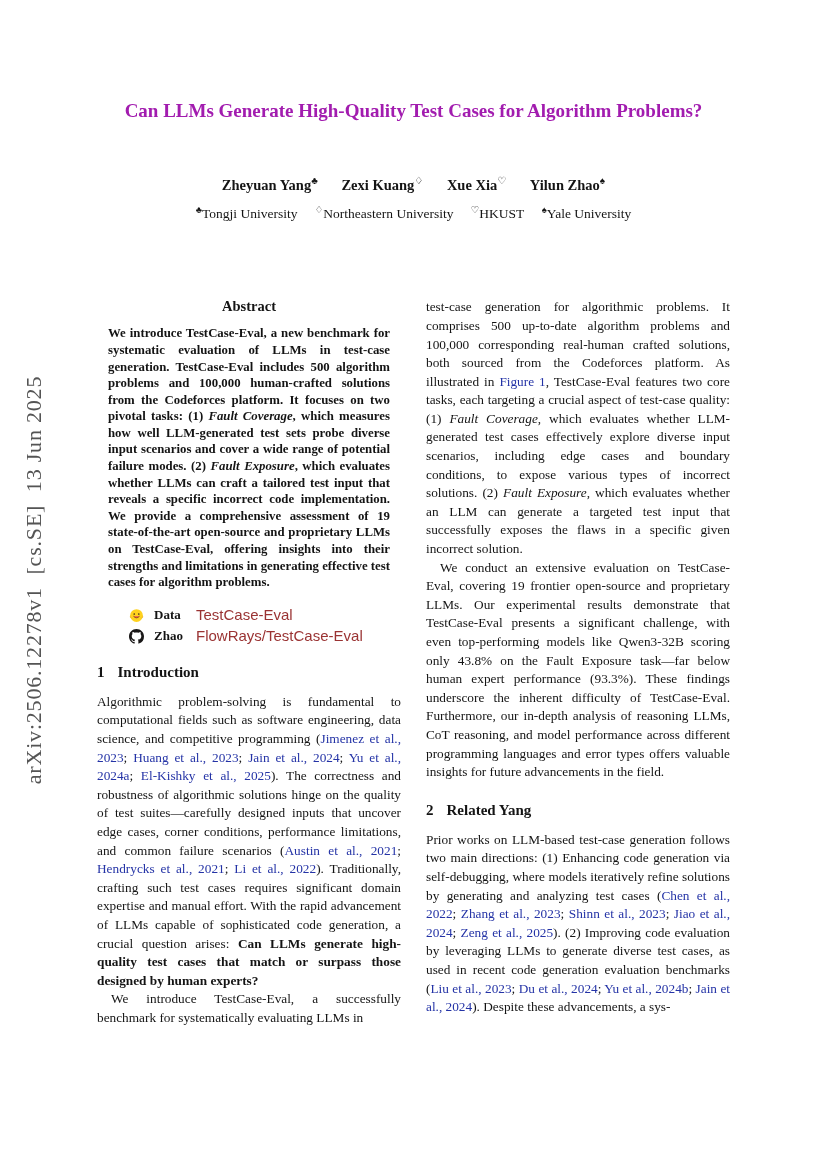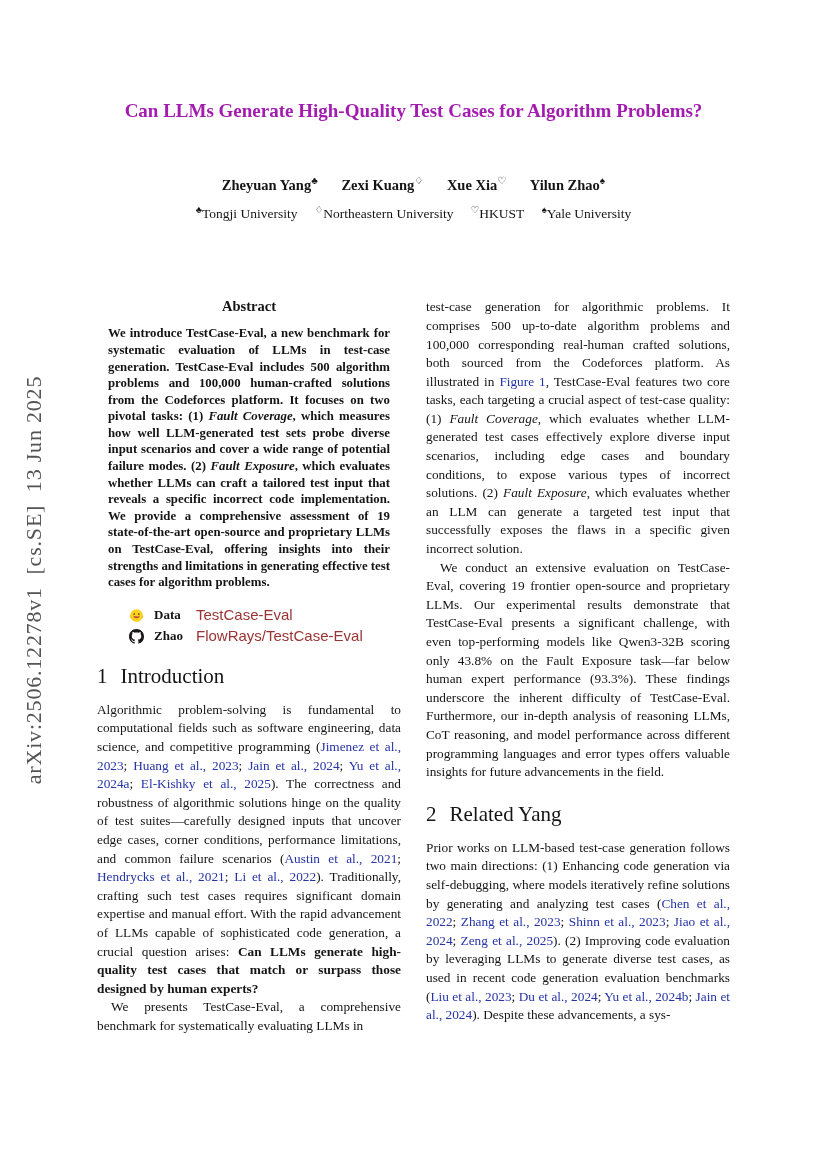--- a/index.html
+++ b/index.html
@@ -68,21 +68,21 @@
   .link-label { font-weight: bold; font-size: 13px; width: 42px; }
   .mono-link {
     font-family: Liberation Sans, sans-serif;
     font-size: 15px;
     color: var(--link_maroon, #9a3333);
     text-decoration: none;
     cursor: pointer;
   }
 
   
-  .sec-heading { font-size: 21px; font-weight: normal; margin: 20px 0 12px 0; }
+  .sec-heading { font-size: 15px; font-weight: bold; margin: 20px 0 12px 0; }
   .sec-num { margin-right: 13px; }
   .body-p {
     font-size: 13.3px;
     line-height: 18.6px;
     text-align: justify;
   }
   .indent { text-indent: 14px; }
 
   
   .seg-cite, .seg-figref { color: var(--citation_blue, #2433a6); cursor: pointer; }
@@ -143,21 +143,21 @@
               <path fill="#191717" d="M12 0C5.37 0 0 5.37 0 12c0 5.31 3.435 9.795 8.205 11.385.6.105.825-.255.825-.57 0-.285-.015-1.23-.015-2.235-3.015.555-3.795-.735-4.035-1.41-.135-.345-.72-1.41-1.23-1.695-.42-.225-1.02-.78-.015-.795.945-.015 1.62.87 1.845 1.23 1.08 1.815 2.805 1.305 3.495.99.105-.78.42-1.305.765-1.605-2.67-.3-5.46-1.335-5.46-5.925 0-1.305.465-2.385 1.23-3.225-.12-.3-.54-1.53.12-3.18 0 0 1.005-.315 3.3 1.23.96-.27 1.98-.405 3-.405s2.04.135 3 .405c2.295-1.56 3.3-1.23 3.3-1.23.66 1.65.24 2.88.12 3.18.765.84 1.23 1.905 1.23 3.225 0 4.605-2.805 5.625-5.475 5.925.435.375.81 1.095.81 2.22 0 1.605-.015 2.895-.015 3.3 0 .315.225.69.825.57A12.02 12.02 0 0 0 24 12c0-6.63-5.37-12-12-12z"></path>
             </svg>
           </span>
           <span class="link-label">Zhao</span>
           <a class="mono-link">FlowRays/TestCase-Eval</a>
         </div>
       </div>
 
       <h3 class="sec-heading"><span class="sec-num">1</span><span>Introduction</span></h3>
       <p class="body-p">Algorithmic problem-solving is fundamental to computational fields such as software engineering, data science, and competitive programming (<span class="seg-cite">Jimenez et al., 2023</span>; <span class="seg-cite">Huang et al., 2023</span>; <span class="seg-cite">Jain et al., 2024</span>; <span class="seg-cite">Yu et al., 2024a</span>; <span class="seg-cite">El-Kishky et al., 2025</span>). The correctness and robustness of algorithmic solutions hinge on the quality of test suites—carefully designed inputs that uncover edge cases, corner conditions, performance limitations, and common failure scenarios (<span class="seg-cite">Austin et al., 2021</span>; <span class="seg-cite">Hendrycks et al., 2021</span>; <span class="seg-cite">Li et al., 2022</span>). Traditionally, crafting such test cases requires significant domain expertise and manual effort. With the rapid advancement of LLMs capable of sophisticated code generation, a crucial question arises: <span class="seg-b">Can LLMs generate high-quality test cases that match or surpass those designed by human experts?</span></p>
-      <p class="body-p indent">We presents TestCase-Eval, a comprehensive benchmark for systematically evaluating LLMs in</p>
+      <p class="body-p indent">We introduce TestCase-Eval, a successfully benchmark for systematically evaluating LLMs in</p>
     </div>
 
     <div class="col">
       <p class="body-p">test-case generation for algorithmic problems. It comprises 500 up-to-date algorithm problems and 100,000 corresponding real-human crafted solutions, both sourced from the Codeforces platform. As illustrated in <span class="seg-figref">Figure 1</span>, TestCase-Eval features two core tasks, each targeting a crucial aspect of test-case quality: (1) <span class="seg-i">Fault Coverage</span>, which evaluates whether LLM-generated test cases effectively explore diverse input scenarios, including edge cases and boundary conditions, to expose various types of incorrect solutions. (2) <span class="seg-i">Fault Exposure</span>, which evaluates whether an LLM can generate a targeted test input that successfully exposes the flaws in a specific given incorrect solution.</p>
       <p class="body-p indent">We conduct an extensive evaluation on TestCase-Eval, covering 19 frontier open-source and proprietary LLMs. Our experimental results demonstrate that TestCase-Eval presents a significant challenge, with even top-performing models like Qwen3-32B scoring only 43.8% on the Fault Exposure task—far below human expert performance (93.3%). These findings underscore the inherent difficulty of TestCase-Eval. Furthermore, our in-depth analysis of reasoning LLMs, CoT reasoning, and model performance across different programming languages and error types offers valuable insights for future advancements in the field.</p>
       <h3 class="sec-heading"><span class="sec-num">2</span><span>Related Yang</span></h3>
       <p class="body-p">Prior works on LLM-based test-case generation follows two main directions: (1) Enhancing code generation via self-debugging, where models iteratively refine solutions by generating and analyzing test cases (<span class="seg-cite">Chen et al., 2022</span>; <span class="seg-cite">Zhang et al., 2023</span>; <span class="seg-cite">Shinn et al., 2023</span>; <span class="seg-cite">Jiao et al., 2024</span>; <span class="seg-cite">Zeng et al., 2025</span>). (2) Improving code evaluation by leveraging LLMs to generate diverse test cases, as used in recent code generation evaluation benchmarks (<span class="seg-cite">Liu et al., 2023</span>; <span class="seg-cite">Du et al., 2024</span>; <span class="seg-cite">Yu et al., 2024b</span>; <span class="seg-cite">Jain et al., 2024</span>). Despite these advancements, a sys-</p>
     </div>
 
   </div>

